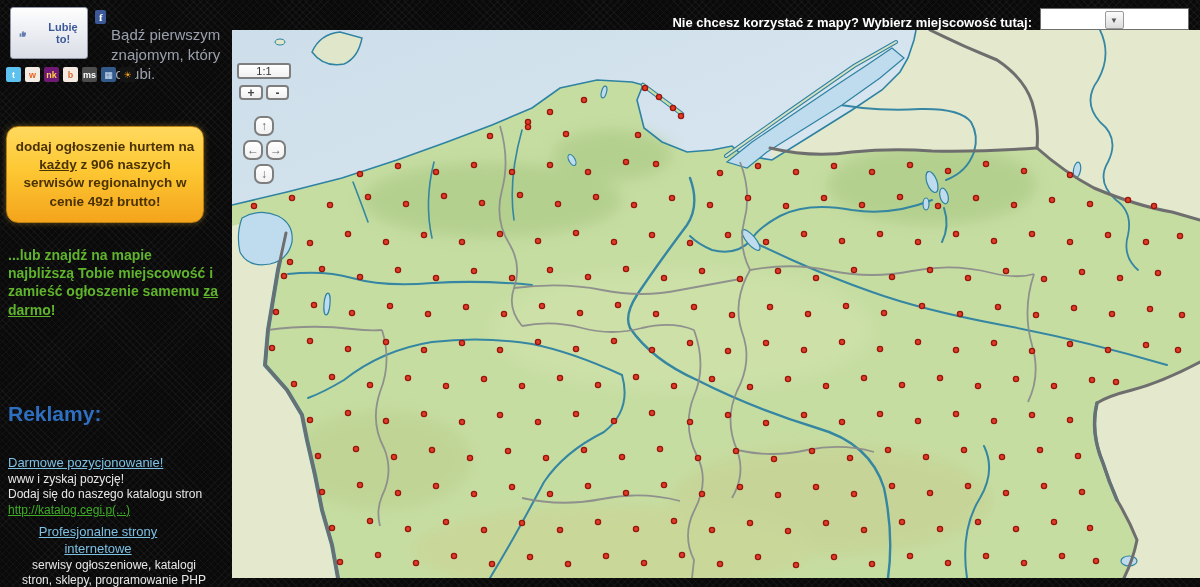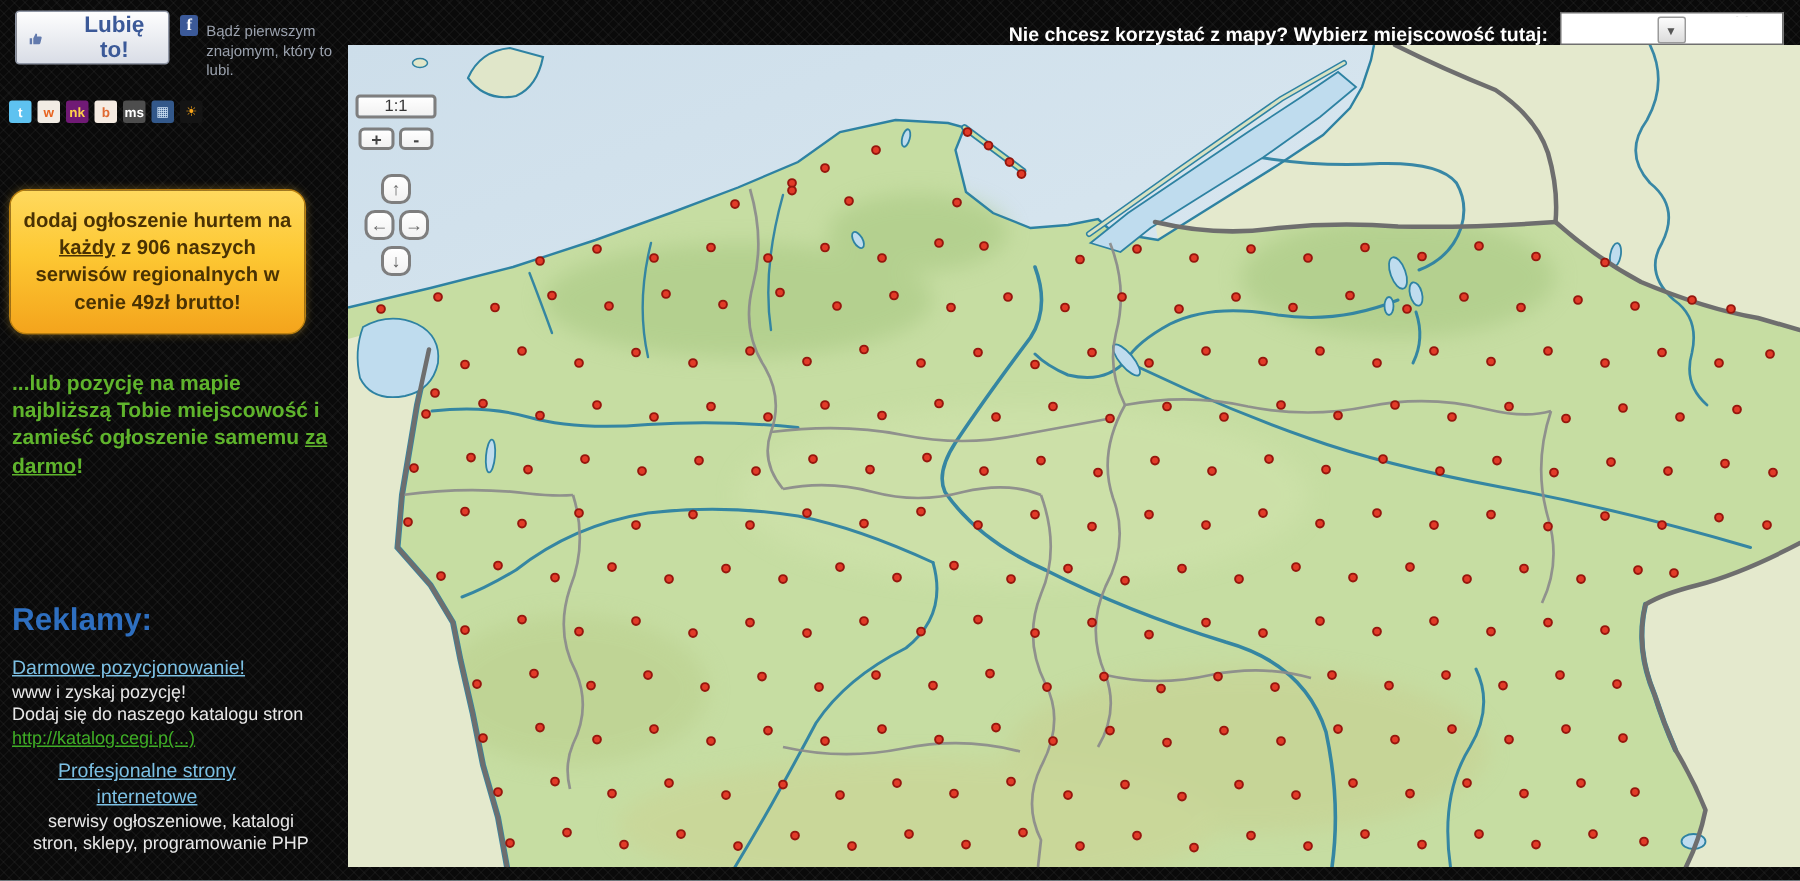--- a/index.html
+++ b/index.html
@@ -14,29 +14,29 @@
   }
   .page{position:relative;width:1200px;height:587px;}
 
   
   .sidebar{position:absolute;left:0;top:0;width:232px;height:587px;}
   .fb-row{position:absolute;left:10px;top:7px;display:flex;align-items:flex-start;}
   .like-btn{
     display:inline-flex;align-items:center;gap:20px;
     background:linear-gradient(#fefefe,#d9dde6);
     border:1px solid #8f96a5;border-radius:3px;
-    padding:0 8px;font-size:15px;font-weight:bold;color:#3b5998;cursor:pointer;
+    padding:13px 8px;font-size:11px;font-weight:bold;color:#3b5998;cursor:pointer;
   }
   .fb-badge{
     width:14px;height:14px;margin-left:7px;margin-top:3px;border-radius:2px;
     background:#3b5998;color:#fff;font-weight:bold;font-size:11px;
     display:flex;align-items:center;justify-content:center;
     font-family:"Liberation Serif","DejaVu Serif",serif;
   }
-  .fb-hint{margin-left:5px;margin-top:8px;font-size:10px;line-height:1.3;color:#9aa1ad;}
+  .fb-hint{margin-left:5px;margin-top:18px;font-size:15px;line-height:1.3;color:#9aa1ad;}
   .social-row{position:absolute;left:6px;top:67px;display:flex;gap:4px;}
   .social-icon{
     width:15px;height:15px;border-radius:2px;
     display:flex;align-items:center;justify-content:center;
     font-size:9px;font-weight:bold;cursor:pointer;
   }
   .promo-box{
     position:absolute;left:6px;top:126px;width:180px;
     background:linear-gradient(#ffd95e,#fdc833 45%,#f4a41c);
     border:1px solid #b97f10;border-radius:12px;
@@ -47,21 +47,21 @@
   .promo-box a{color:#4a3203;text-decoration:underline;}
   .map-cta{
     position:absolute;left:8px;top:246px;width:212px;
     font-size:14px;font-weight:bold;color:#5fb42c;line-height:1.3;
   }
   .map-cta a{color:#5fb42c;text-decoration:underline;cursor:pointer;}
   .ads-heading{position:absolute;left:8px;top:402px;font-size:21px;font-weight:bold;color:#2e6fc0;}
   .ad-item{position:absolute;left:8px;width:212px;font-size:12px;line-height:1.3;}
   .ad-item.first{top:437px;}
   .ad-item.second{top:506px;text-align:center;}
-  .ad-title{display:block;color:#7cc0e4;font-size:13px;text-decoration:underline;cursor:pointer;width:180px;}
+  .ad-title{display:block;color:#7cc0e4;font-size:13px;text-decoration:underline;cursor:pointer;width:180px;margin-top:18px;}
   .ad-line{display:block;color:#e8e8e8;}
   .ad-url{display:block;color:#3fae26;text-decoration:underline;cursor:pointer;}
 
   
   .topbar{
     position:absolute;left:232px;top:0;width:968px;height:30px;
     display:flex;align-items:flex-end;justify-content:flex-end;gap:8px;padding-right:11px;box-sizing:border-box;
   }
   .topbar-label{color:#ffffff;font-size:13px;font-weight:bold;}
   .select-box{
@@ -126,21 +126,21 @@
         <span class="social-icon" style="background: rgb(77, 77, 77); color: rgb(255, 255, 255); text-align: center;">ms</span>
         <span class="social-icon" style="background: rgb(51, 88, 138); color: rgb(207, 226, 245);">▦</span>
         <span class="social-icon" style="background: rgb(20, 20, 20); color: rgb(247, 165, 27);">☀</span>
       </div>
 
     <div class="promo-box">
       <span>dodaj ogłoszenie hurtem na </span><a>każdy</a><span> z 906 naszych serwisów regionalnych w cenie 49zł brutto!</span>
     </div>
 
     <div class="map-cta">
-      <span>...lub pozycję na mapie najbliższą Tobie miejscowość i zamieść ogłoszenie samemu </span><a>za darmo</a><span>!</span>
+      <span>...lub znajdź na mapie najbliższą Tobie miejscowość i zamieść ogłoszenie samemu </span><a>za darmo</a><span>!</span>
     </div>
 
     <div class="ads-heading">Reklamy:</div>
 
     <div class="ad-item first">
       <a class="ad-title">Darmowe pozycjonowanie!</a>
       <span class="ad-line">www i zyskaj pozycję!</span>
       <span class="ad-line">Dodaj się do naszego katalogu stron</span>
       <a class="ad-url">http://katalog.cegi.p(...)</a>
     </div>

